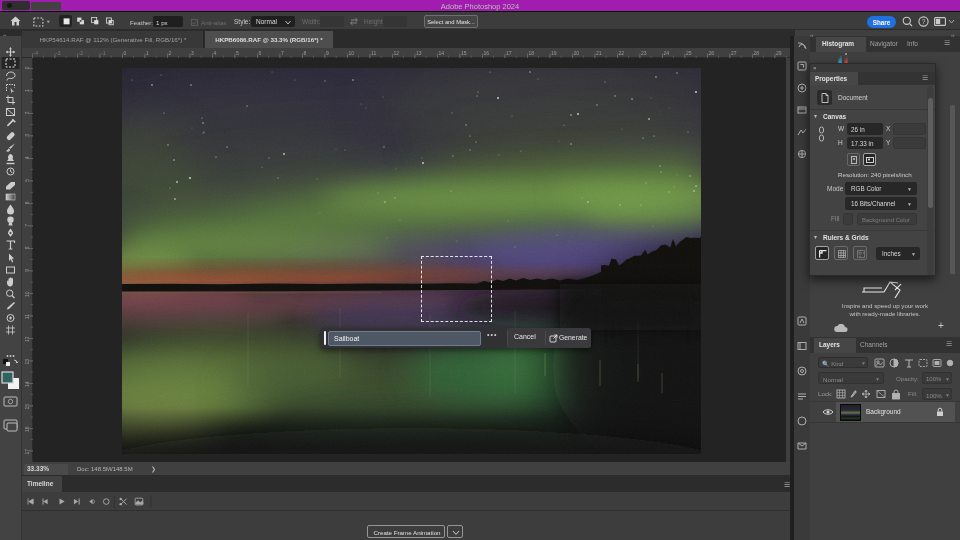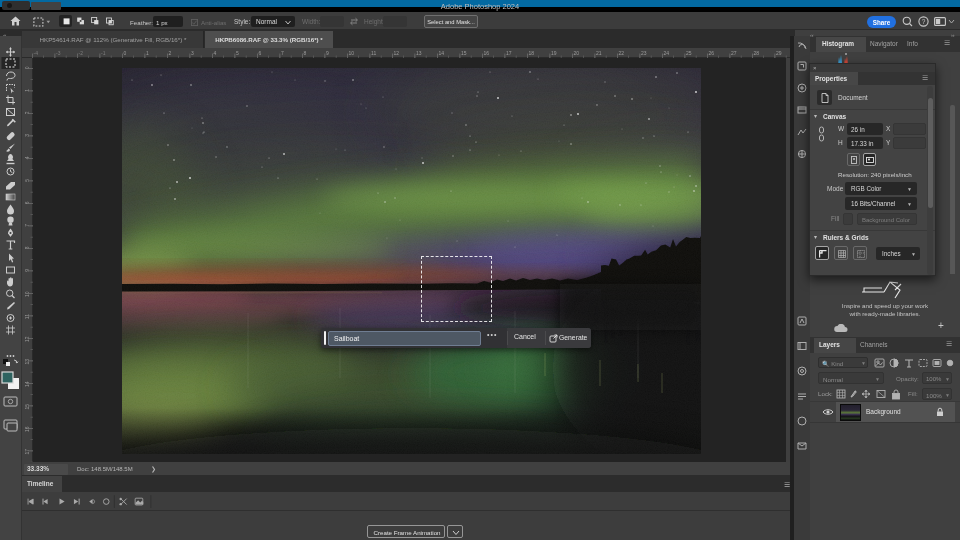--- a/index.html
+++ b/index.html
@@ -7,21 +7,21 @@
     font-family:"Liberation Sans", sans-serif; }
   .abs { position:absolute; }
   #stage { position:relative; width:960px; height:540px; }
   .txt { color:#c8c8c8; font-size:6.5px; white-space:nowrap; }
   .dim { color:#6e6e6e; }
 </style>
 </head>
 <body>
 <div id="stage">
 
-  <div class="abs" style="left:0;top:0;width:960px;height:12px;background:#0369a1;border-bottom:5px solid #000000;">
+  <div class="abs" style="left:0;top:0;width:960px;height:12px;background:#a21caf;border-bottom:1px solid #000000;">
     <div class="abs" style="left:2px;top:1px;width:28px;height:9px;background:#2f2f2f;border-radius:2px;"></div>
     <div class="abs" style="left:7px;top:3px;width:5px;height:5px;background:#161616;border-radius:50%;"></div>
     <div class="abs" style="left:31px;top:2px;width:30px;height:8px;background:#424242;border-radius:1px;"></div>
     <div class="abs" style="left:0;top:2px;width:960px;text-align:center;color:#bdbdbd;font-size:7.5px;">Adobe Photoshop 2024</div>
   </div>
 
   <div class="abs" style="left:0;top:12px;width:960px;height:18px;background:#3c3c3c;border-bottom:1px solid #2b2b2b;" id="optbar">
 
     <svg class="abs" style="left:10px;top:4px;" width="11" height="10" viewBox="0 0 11 10">
         <path d="M5.5 0.5 L10.5 5 L9 5 L9 9.5 L6.5 9.5 L6.5 6 L4.5 6 L4.5 9.5 L2 9.5 L2 5 L0.5 5 Z" fill="#d0d0d0"></path>

